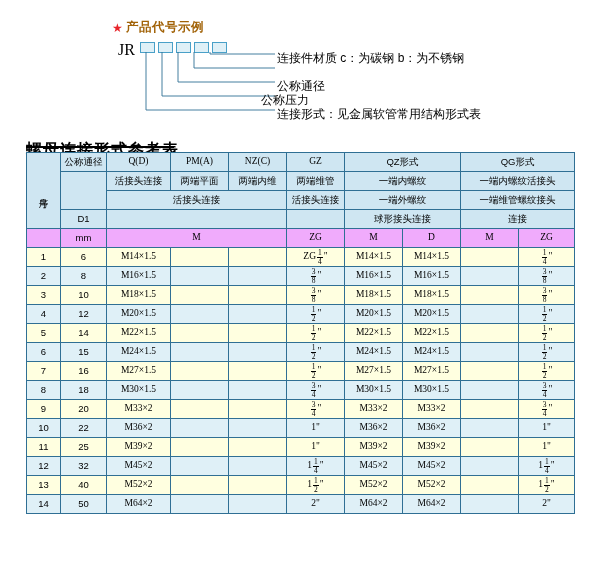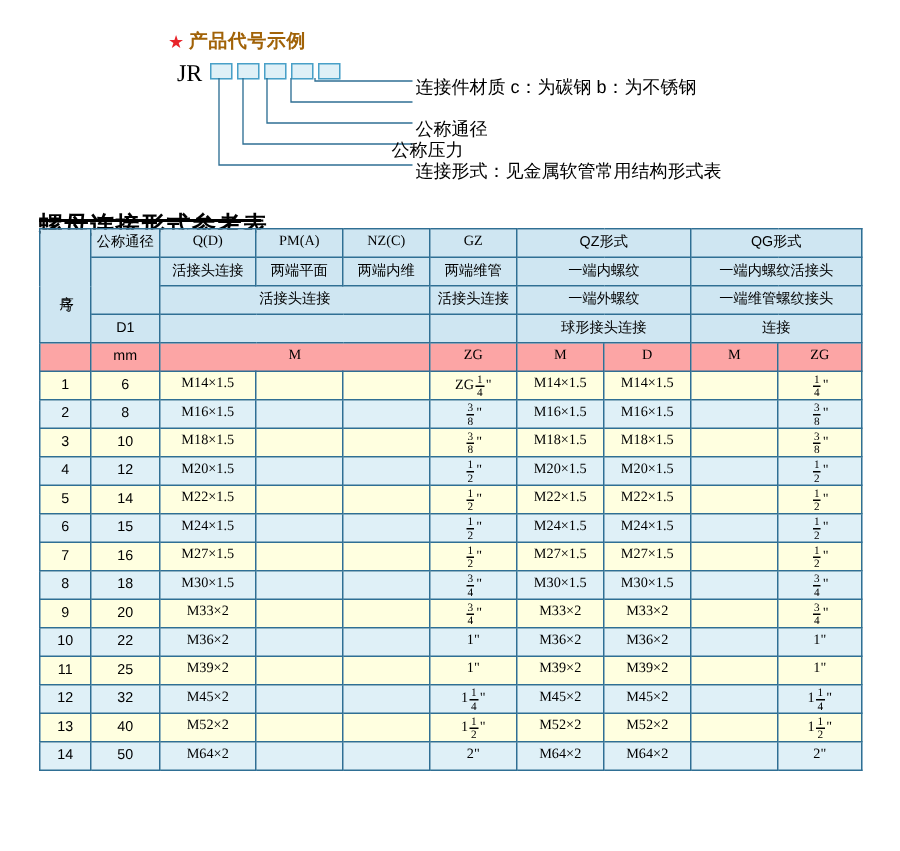--- a/index.html
+++ b/index.html
@@ -53,21 +53,21 @@
     border:1px solid #2f6f94;
     text-align:center;
     vertical-align:middle;
     padding:0;
     height:18px;
     line-height:1.05;
     background:#ffffe0;
     font-weight:normal;
   }
   thead td{background:#cfe6f2;}
-  .hdr-blue{background:#fca5a5;}
+  .hdr-blue{background:#f0abfc;}
   .row-alt td{background:#dff0f7;}
   .cn{font-family:"Liberation Sans","DejaVu Sans",sans-serif;font-size:9.5px;}
   .seq{font-family:"Liberation Sans","DejaVu Sans",sans-serif;}
   .frac{display:inline-block;vertical-align:middle;text-align:center;font-size:7.5px;line-height:1.0;margin:0 1px;}
   .frac .n{display:block;border-bottom:1px solid #000;padding:0 1px;}
   .frac .d{display:block;padding:0 1px;}
   .vert{writing-mode:vertical-rl;text-orientation:upright;letter-spacing:2px;}
 </style>
 </head>
 <body>

